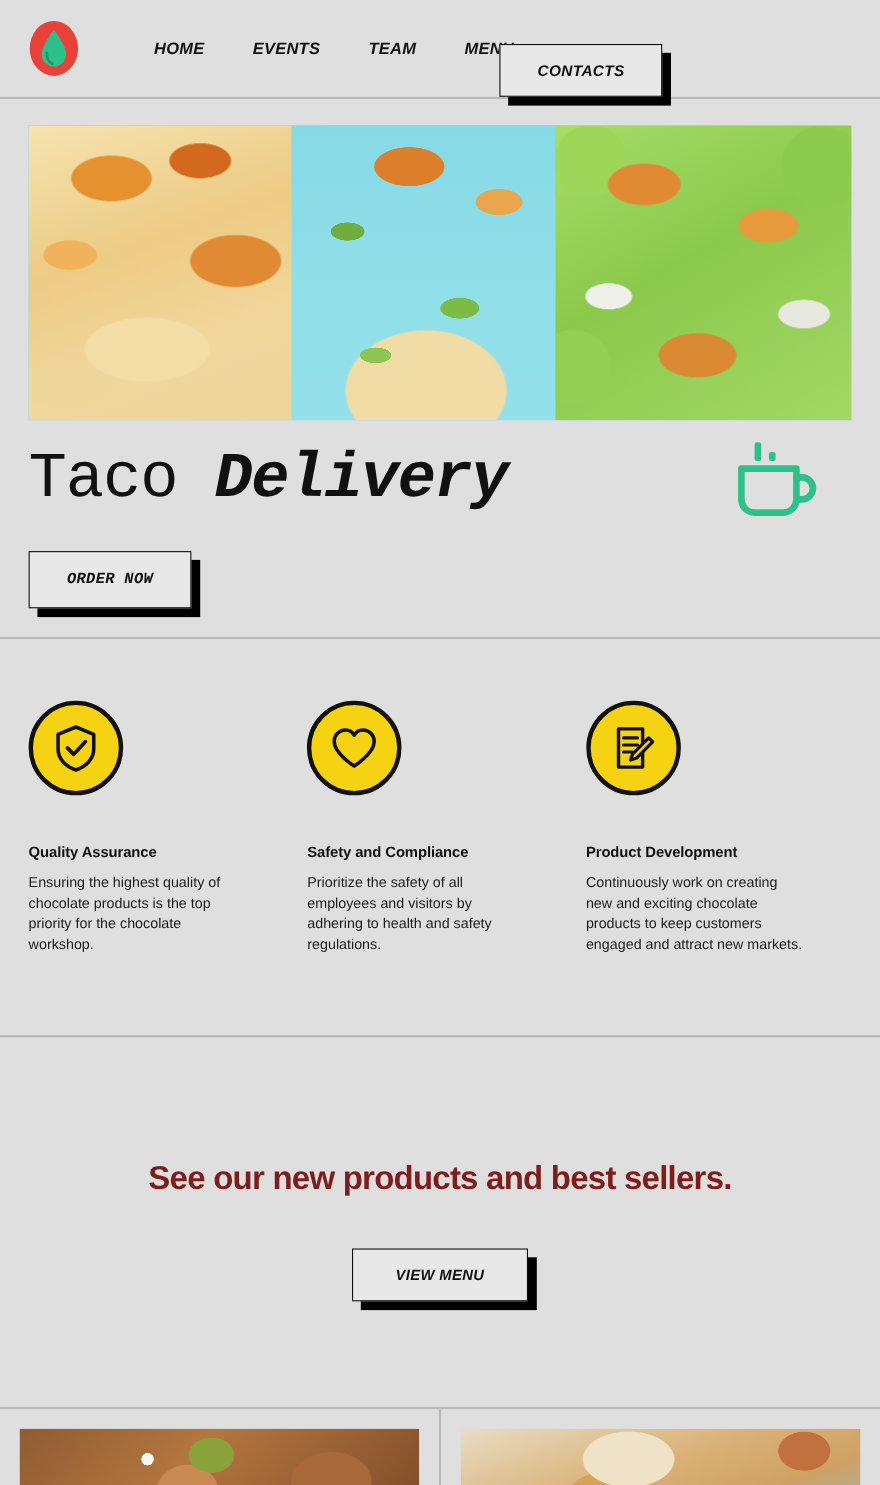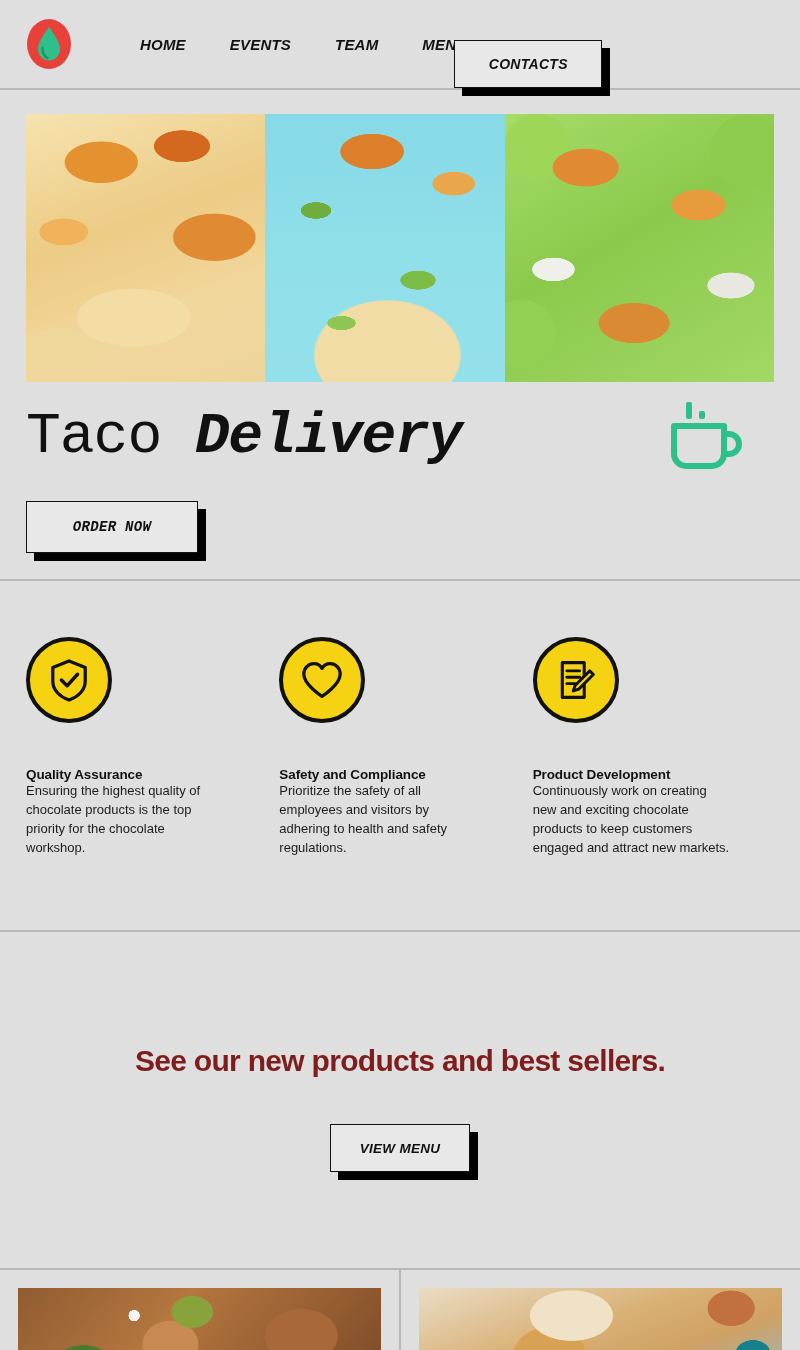--- a/index.html
+++ b/index.html
@@ -128,21 +128,21 @@
     line-height: 1.05;
     color: #111;
     font-weight: normal;
     letter-spacing: -1px;
     white-space: nowrap;
   }
   .hero-title .em { font-weight: bold; font-style: italic; letter-spacing: -1.5px; }
   .cup-icon { margin-right: 30px; }
 
   .order-wrap { margin-top: 24px; }
-  .order-face { width: 172px; height: 52px; font-size: 14px; letter-spacing: .3px; }
+  .order-face { width: 148px; height: 52px; font-size: 14px; letter-spacing: .3px; }
 
   .hero-bottom-space { height: 26px; }
 
   
   .features {
     display: flex;
     padding: 56px 26px 0 26px;
     gap: 12px;
   }
   .feature { width: 256px; padding-right: 40px; }
@@ -156,39 +156,40 @@
     justify-content: center;
   }
   .feature-title {
     margin-top: 44px;
     font-size: 13.5px;
     font-weight: bold;
     color: #111;
     letter-spacing: -.1px;
   }
   .feature-body {
+    margin-top: 11px;
     font-size: 13px;
     line-height: 1.45;
     color: #1b1b1b;
   }
   .features-space { height: 73px; }
 
   
   .cta {
     padding: 112px 26px 0 26px;
     text-align: center;
   }
   .cta-title {
     font-size: 30px;
     font-weight: bold;
     color: #7f1d1d;
     letter-spacing: -.7px;
   }
   .viewmenu-wrap { margin-top: 46px; display: inline-block; }
-  .viewmenu-face { width: 140px; height: 48px; font-size: 13.5px; letter-spacing: .3px; }
+  .viewmenu-face { width: 160px; height: 48px; font-size: 13.5px; letter-spacing: .3px; }
   .cta-space { height: 96px; }
 
   
   .gallery {
     display: flex;
     height: 110px;
   }
   .gal-col {
     flex: 1;
     padding: 18px 18px 0 18px;

